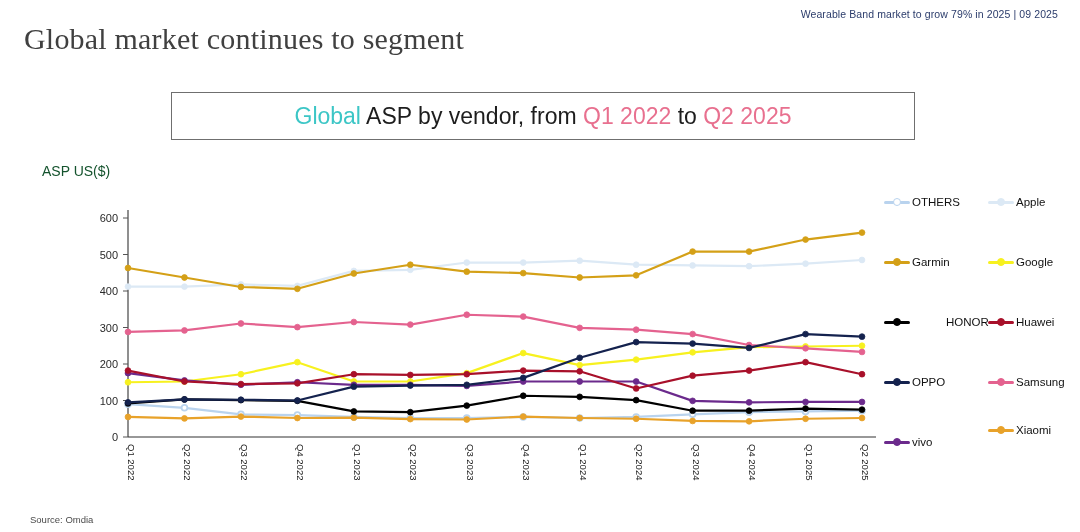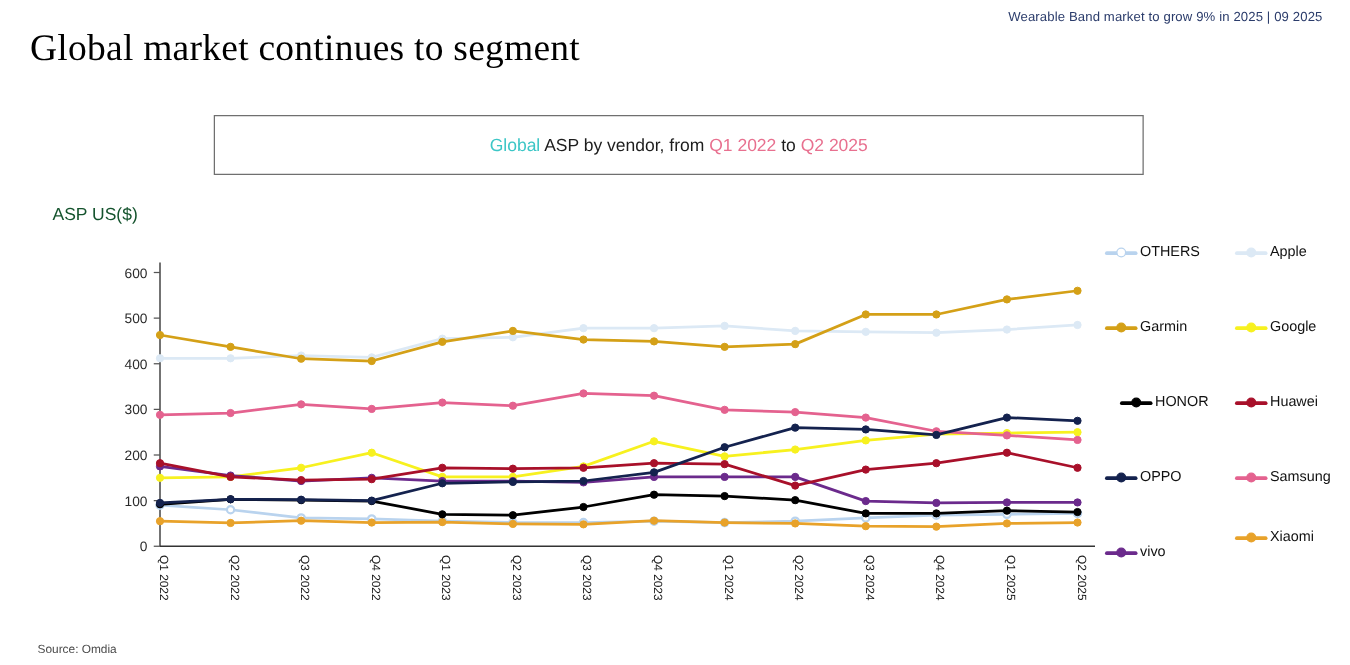--- a/index.html
+++ b/index.html
@@ -12,32 +12,32 @@
 
   
   .kicker{
     position:absolute;top:8px;right:22px;
     font-size:10.5px;color:#2b3c6b;letter-spacing:.1px;
     white-space:nowrap;
   }
   .title{
     position:absolute;left:24px;top:22px;
     font-family:"Liberation Serif", serif;
-    font-size:30px;color:#000000;letter-spacing:.2px;
+    font-size:30px;color:#404040;letter-spacing:.2px;
     white-space:nowrap;
   }
 
   
   .subbox{
     position:absolute;left:171px;top:92px;width:744px;height:48px;
     border:1px solid #6f6f6f;background:#ffffff;
     display:flex;align-items:center;justify-content:center;
     box-sizing:border-box;
   }
-  .subbox .txt{font-size:14px;color:#1d1d1d;white-space:nowrap;}
+  .subbox .txt{font-size:23px;color:#1d1d1d;white-space:nowrap;}
   .sb-teal{color:#3cc6c6;}
   .sb-pink{color:#e8708f;}
 
   
   .axis-title{
     position:absolute;left:42px;top:163px;
     font-size:14px;color:#14532d;
   }
 
   
@@ -61,21 +61,21 @@
   .source{
     position:absolute;left:30px;bottom:7px;
     font-size:9.5px;color:#4a4a4a;
   }
 </style>
 </head>
 <body>
 
 <div id="slide">
 
-  <div class="kicker">Wearable Band market to grow 9% in 2025 | 09 2025</div>
+  <div class="kicker">Wearable Band market to grow 79% in 2025 | 09 2025</div>
   <div class="title">Global market continues to segment</div>
 
   <div class="subbox">
     <div class="txt"><span class="sb-teal">Global</span><span> ASP by vendor, from </span><span class="sb-pink">Q1 2022</span><span> to </span><span class="sb-pink">Q2 2025</span></div>
   </div>
 
   <div class="axis-title">ASP US($)</div>
 
   <div id="plotwrap">
     <svg class="plot" width="1080" height="532">
@@ -306,21 +306,21 @@
           <span class="leg-dot" style="background: rgb(212, 160, 23); border: 1.4px solid rgb(212, 160, 23);"></span>
         </span>
         <span class="leg-label">Garmin</span>
       </div>
       <div class="leg-item" style="left: 104px; top: 60px;">
         <span class="leg-line" style="background: rgb(247, 241, 31);">
           <span class="leg-dot" style="background: rgb(247, 241, 31); border: 1.4px solid rgb(247, 241, 31);"></span>
         </span>
         <span class="leg-label">Google</span>
       </div>
-      <div class="leg-item" style="left: 12px; top: 120px;">
+      <div class="leg-item" style="left: 0px; top: 120px; gap: 34px;">
         <span class="leg-line" style="background: rgb(0, 0, 0);">
           <span class="leg-dot" style="background: rgb(0, 0, 0); border: 1.4px solid rgb(0, 0, 0);"></span>
         </span>
         <span class="leg-label">HONOR</span>
       </div>
       <div class="leg-item" style="left: 104px; top: 120px;">
         <span class="leg-line" style="background: rgb(168, 16, 42);">
           <span class="leg-dot" style="background: rgb(168, 16, 42); border: 1.4px solid rgb(168, 16, 42);"></span>
         </span>
         <span class="leg-label">Huawei</span>

